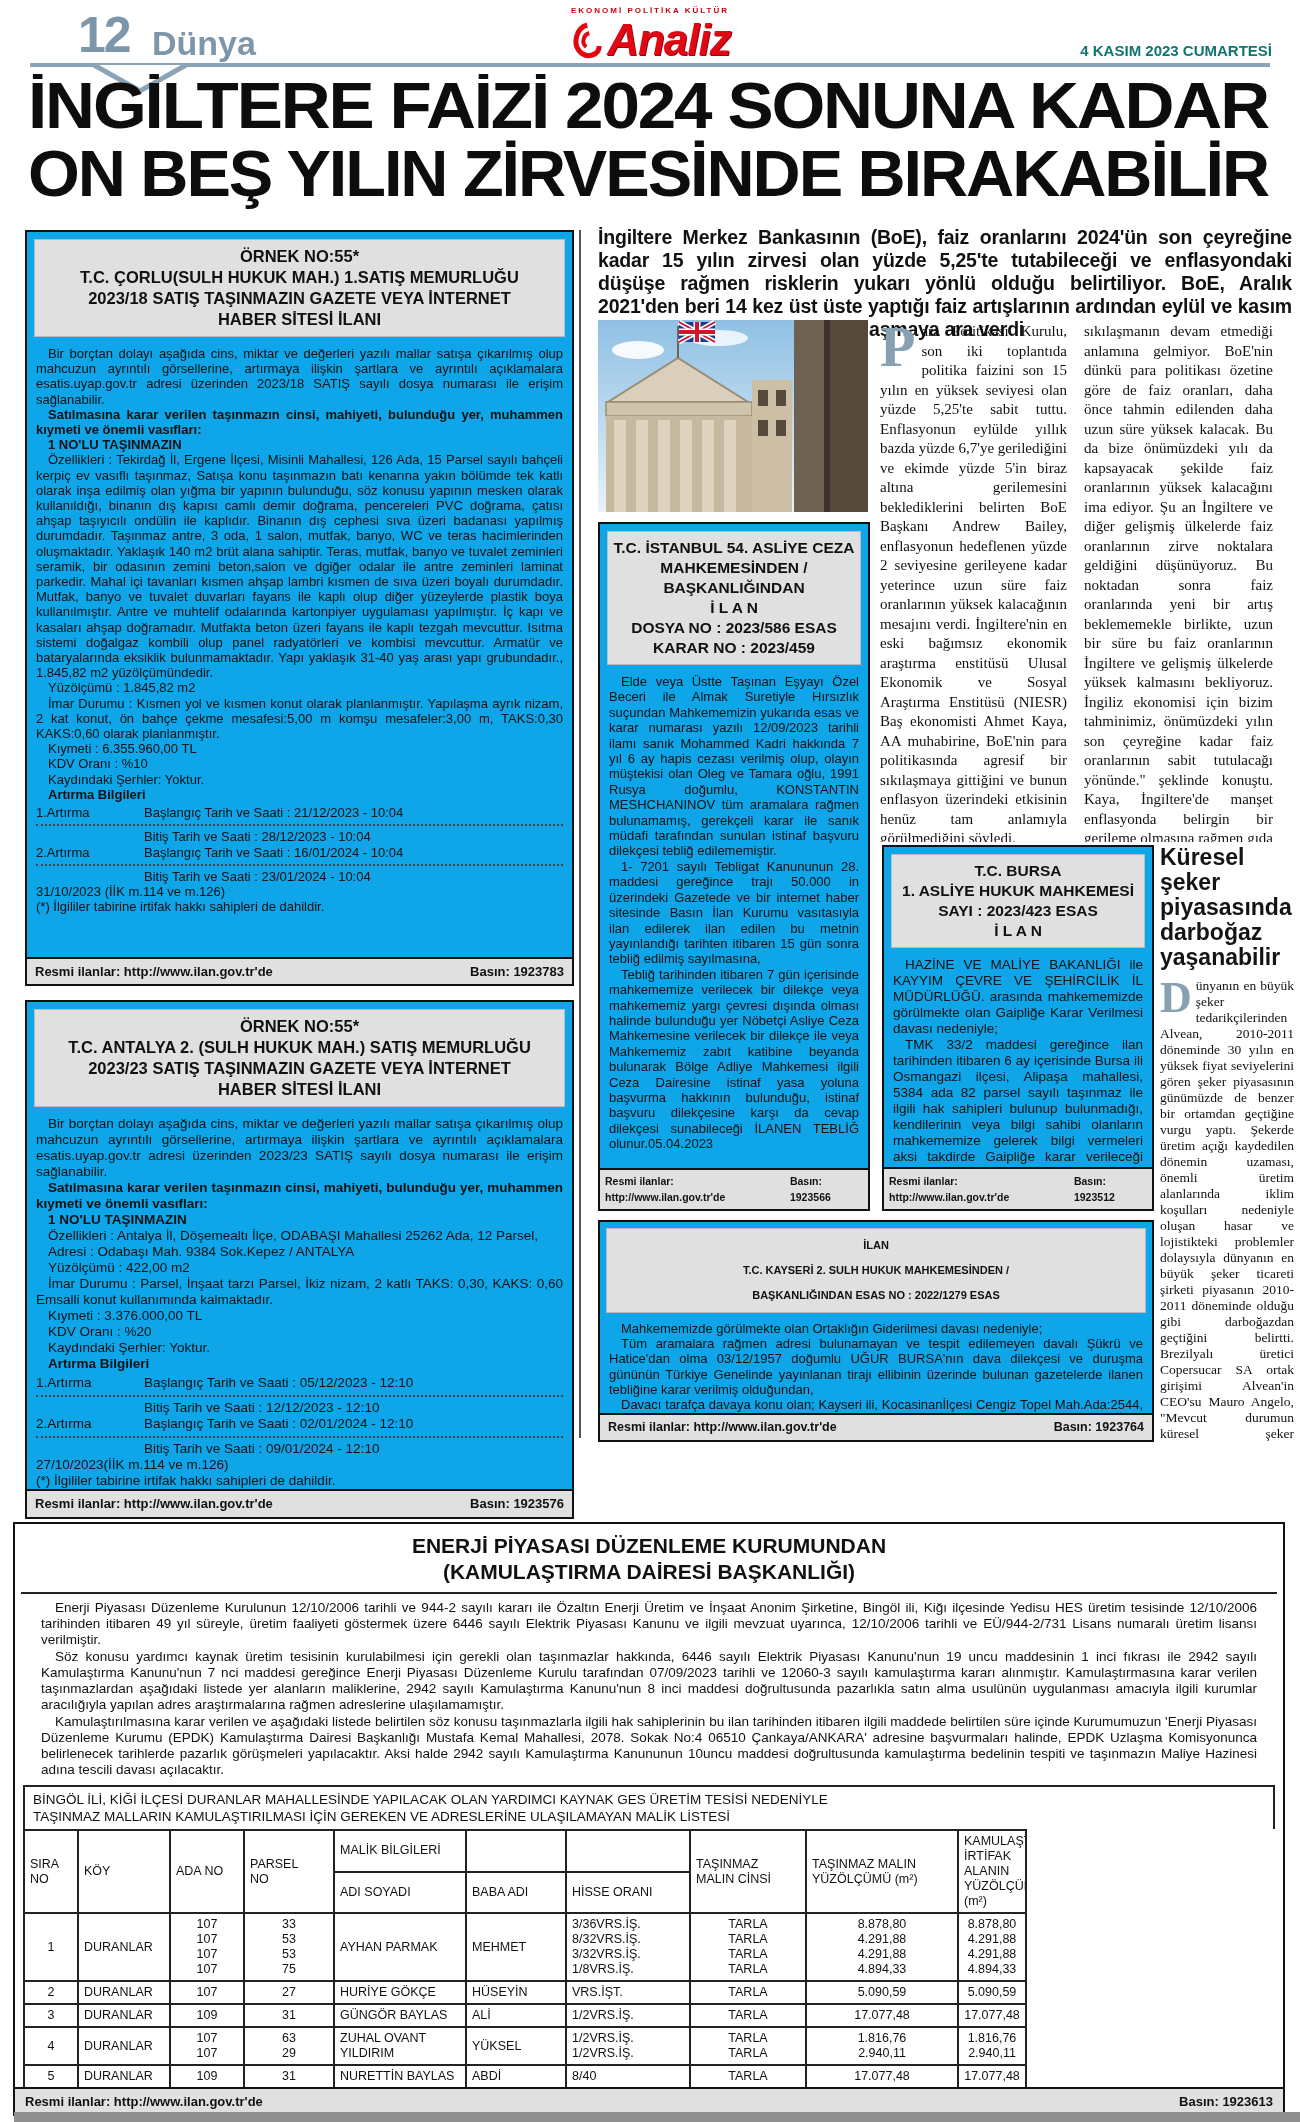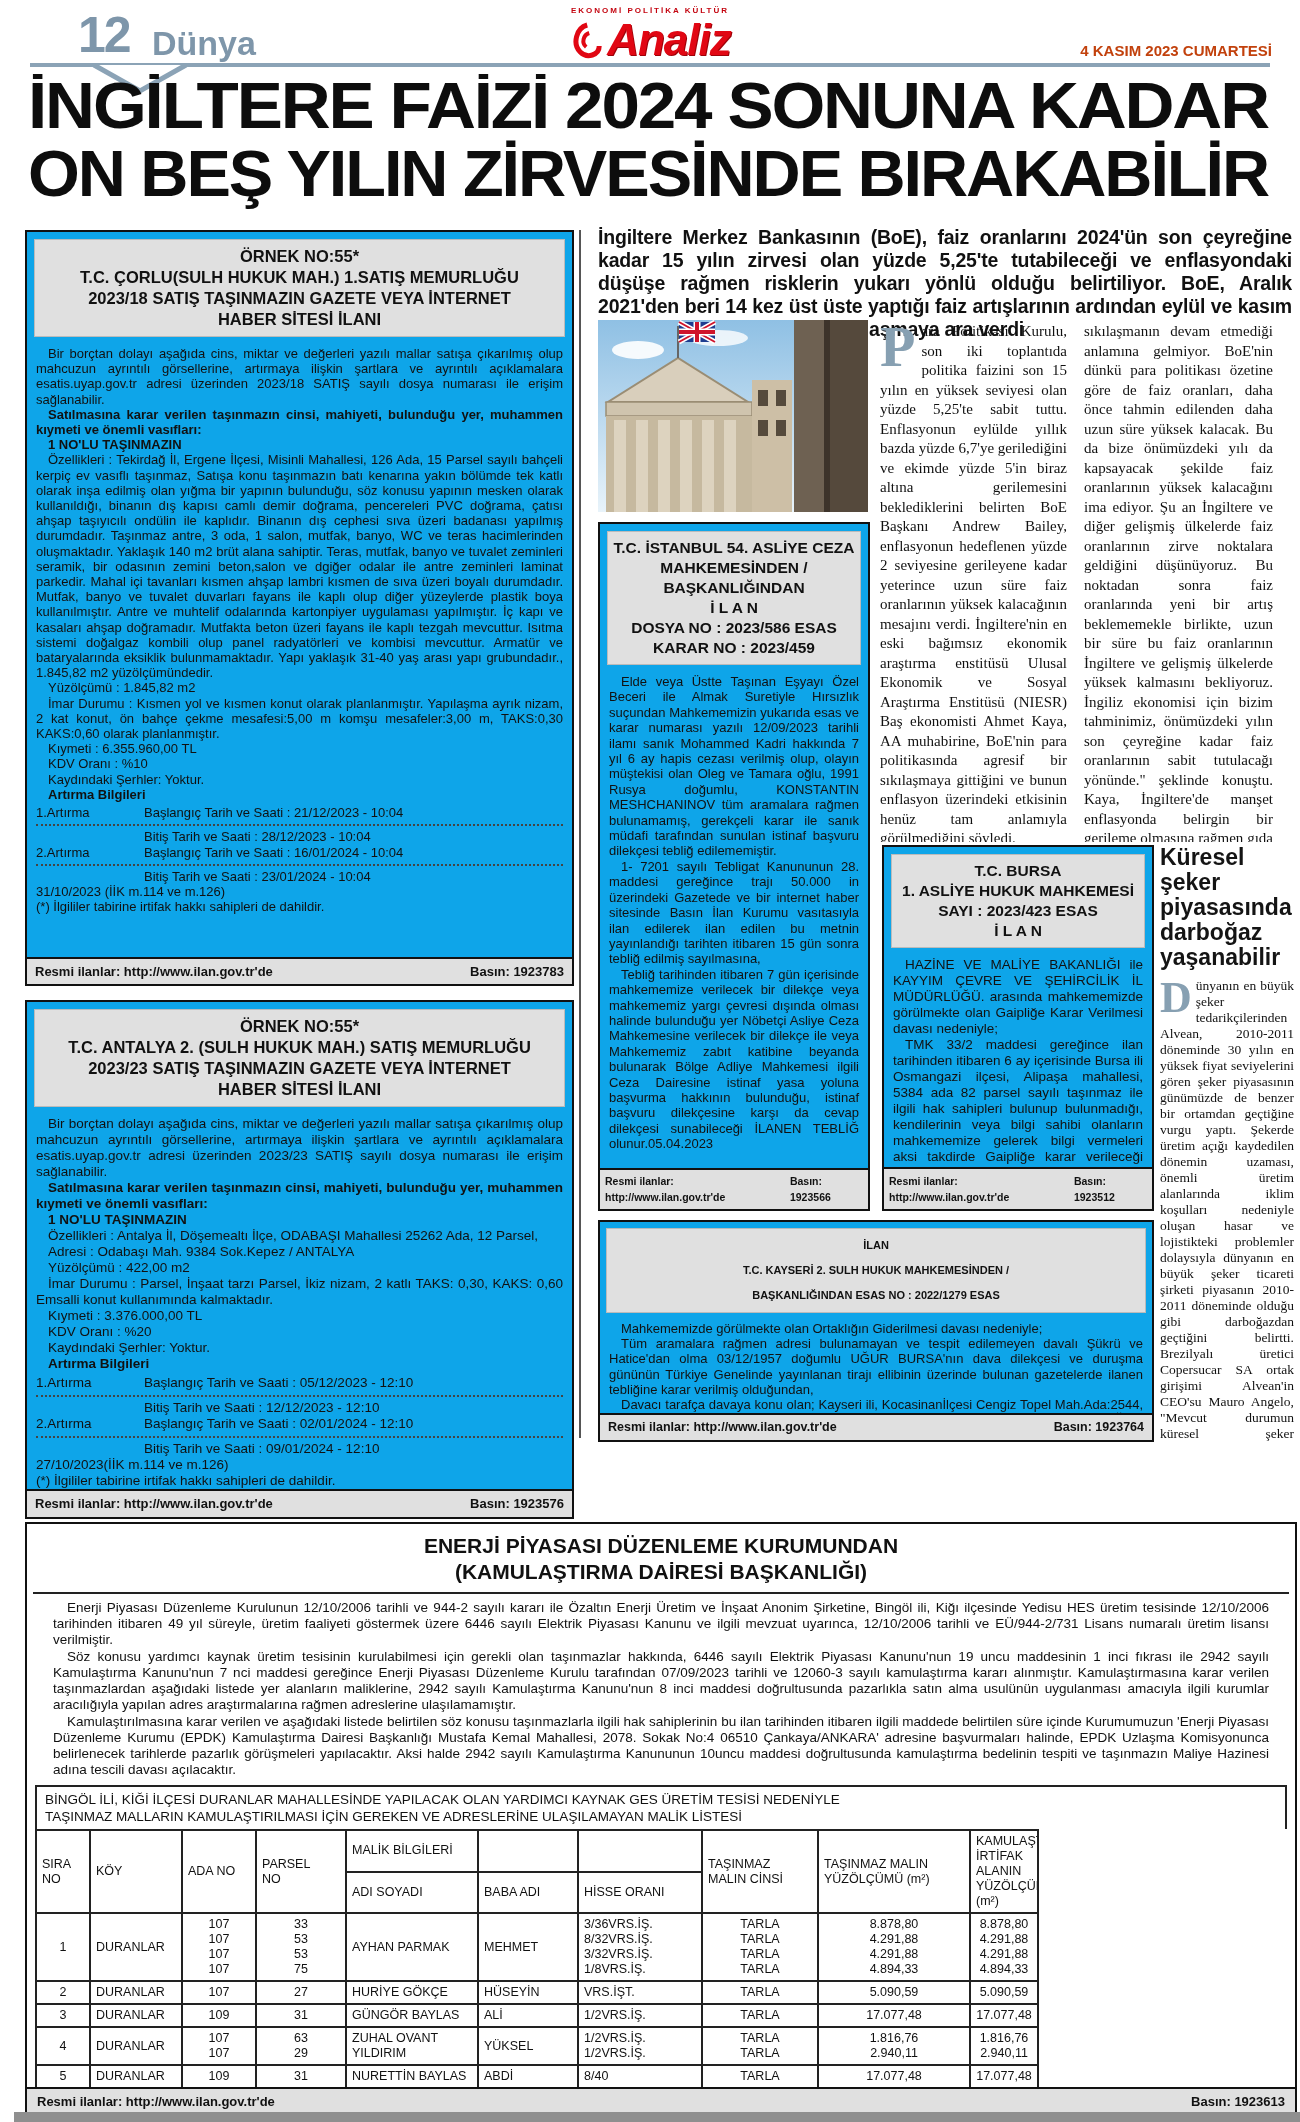--- a/index.html
+++ b/index.html
@@ -6,21 +6,21 @@
   .page{position:relative;width:1300px;height:2122px;background:#fff;overflow:hidden;
         font-family:"Liberation Sans", sans-serif;color:#111;}
   
   .pagenum{position:absolute;left:78px;top:6px;font-size:50px;font-weight:bold;color:#7e96aa;letter-spacing:-2px;}
   .section{position:absolute;left:152px;top:24px;font-size:34px;font-weight:bold;color:#7e96aa;}
   .logo{position:absolute;left:50%;top:6px;transform:translateX(-50%);text-align:center;}
   .tagline{font-size:8px;font-weight:bold;letter-spacing:2px;color:#c40510;}
   .logorow{display:flex;align-items:center;gap:4px;justify-content:center;}
   .logoname{font-size:44px;font-weight:bold;font-style:italic;color:#e10713;letter-spacing:-1px;
             text-shadow:1px 1px 0 #9e0208;}
-  .date{position:absolute;right:28px;top:42px;font-size:15px;font-weight:bold;color:#c2410c;}
+  .date{position:absolute;right:28px;top:42px;font-size:15px;font-weight:bold;color:#0f766e;}
   .rule{position:absolute;left:30px;top:63px;width:1240px;height:4px;background:#8ba3b6;}
   .notch{position:absolute;left:92px;top:65px;}
   
   .headline{position:absolute;left:28px;top:74px;}
   .hl{font-family:"Liberation Sans",sans-serif;font-weight:bold;fill:#0d0d0d;font-size:64px;letter-spacing:-2px;}
   
   .vrule{position:absolute;left:579px;top:230px;width:2px;height:1208px;background:#555;}
   
   .lead{position:absolute;left:598px;top:226px;width:694px;margin:0;font-size:19.5px;line-height:23px;
         font-weight:bold;text-align:justify;letter-spacing:-0.2px;}
@@ -57,21 +57,21 @@
   #antalya .n-head{font-size:16.5px;line-height:21px;}
   #istanbul{left:598px;top:522px;width:268px;height:685px;font-size:13px;line-height:15.4px;}
   #istanbul .n-head{font-size:15.5px;line-height:20px;}
   #istanbul .n-foot,#bursa .n-foot{font-size:10.5px;padding:4px 5px;}
   #bursa{left:882px;top:845px;width:268px;height:362px;font-size:13.5px;line-height:16px;}
   #bursa .n-head{font-size:15.5px;line-height:20px;}
   #kayseri{left:598px;top:1220px;width:552px;height:218px;font-size:13px;line-height:15.2px;}
   #kayseri .n-head{font-size:11px;line-height:25px;margin:6px;padding:4px;}
   #kayseri .n-foot{font-size:12.5px;}
   
-  .energy{position:absolute;left:25px;top:1522px;width:1268px;height:590px;border:2px solid #111;
+  .energy{position:absolute;left:13px;top:1522px;width:1268px;height:590px;border:2px solid #111;
           background:#fff;overflow:hidden;}
   .e-title{border-bottom:2px solid #222;margin:0 6px;padding:9px 0 7px;text-align:center;font-weight:bold;
            font-size:21px;line-height:26px;white-space:pre-line;}
   .e-body{padding:6px 26px 2px;}
   .e-body p{margin:0 0 1px;text-indent:14px;text-align:justify;font-size:13.5px;line-height:16px;}
   .e-caption{margin:4px 8px 0;border:2px solid #222;border-bottom:none;padding:4px 8px;
              font-size:13.5px;line-height:17px;white-space:pre-line;}
   .e-table{border-collapse:collapse;table-layout:fixed;width:1004px;margin:0 8px;}
   .e-table th,.e-table td{border:2px solid #222;font-size:12.5px;line-height:15px;padding:3px 5px;
             vertical-align:middle;white-space:pre-line;font-weight:normal;overflow:hidden;}

